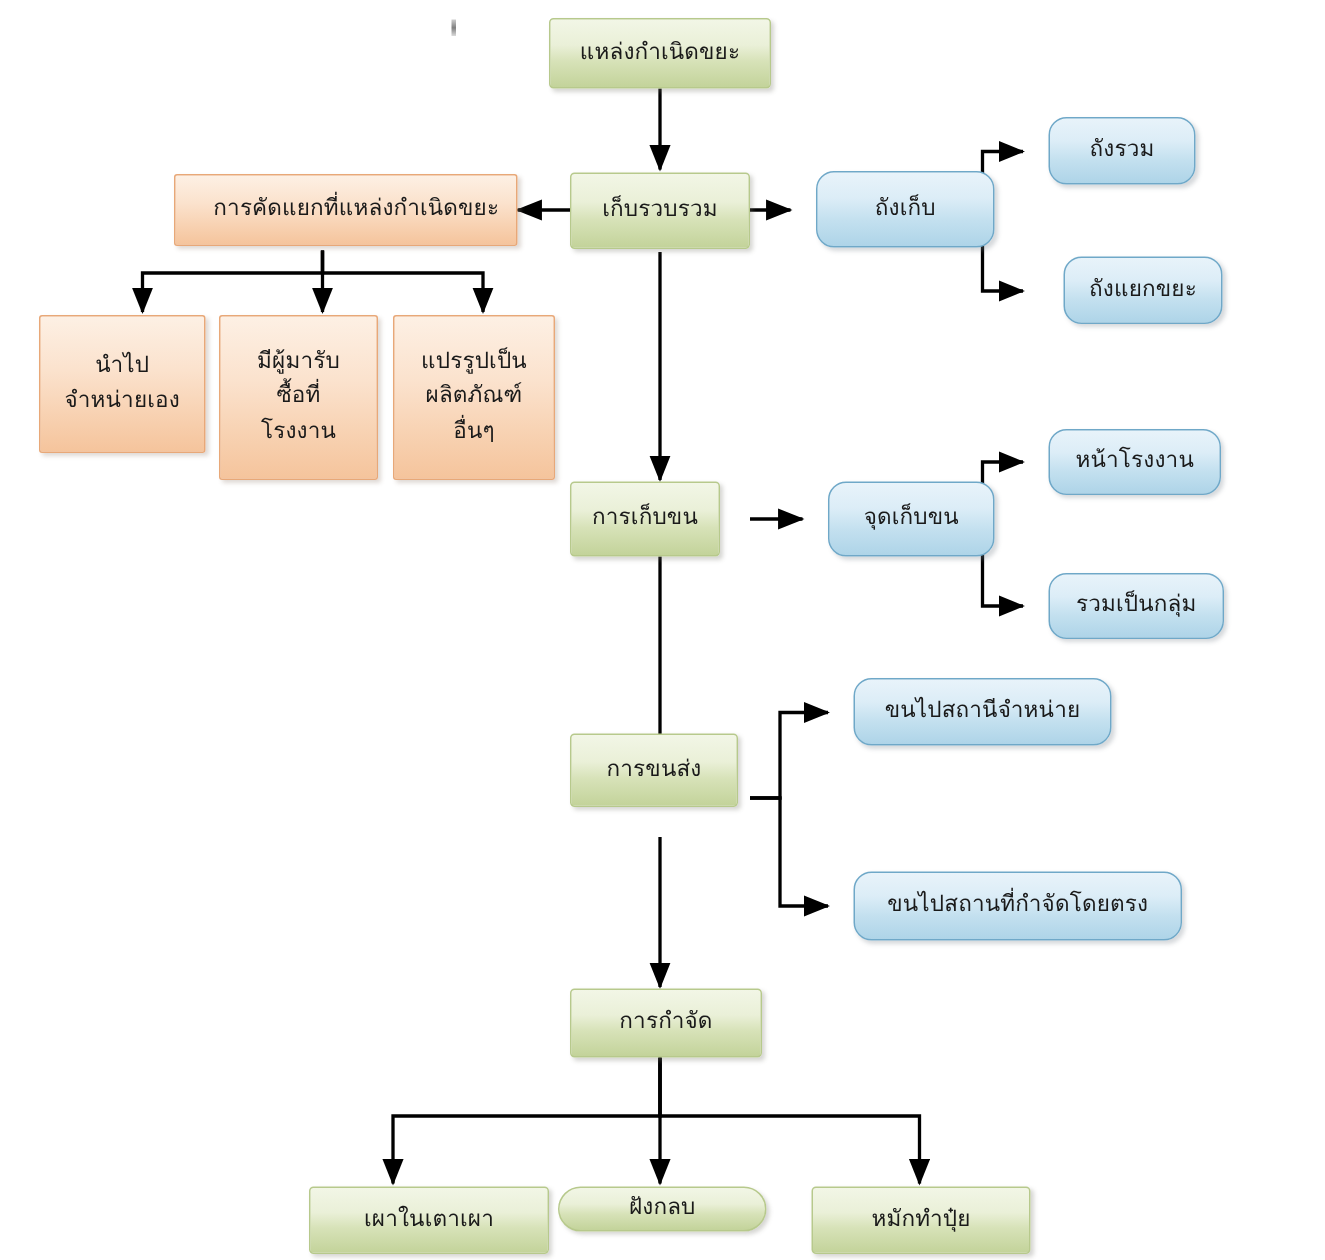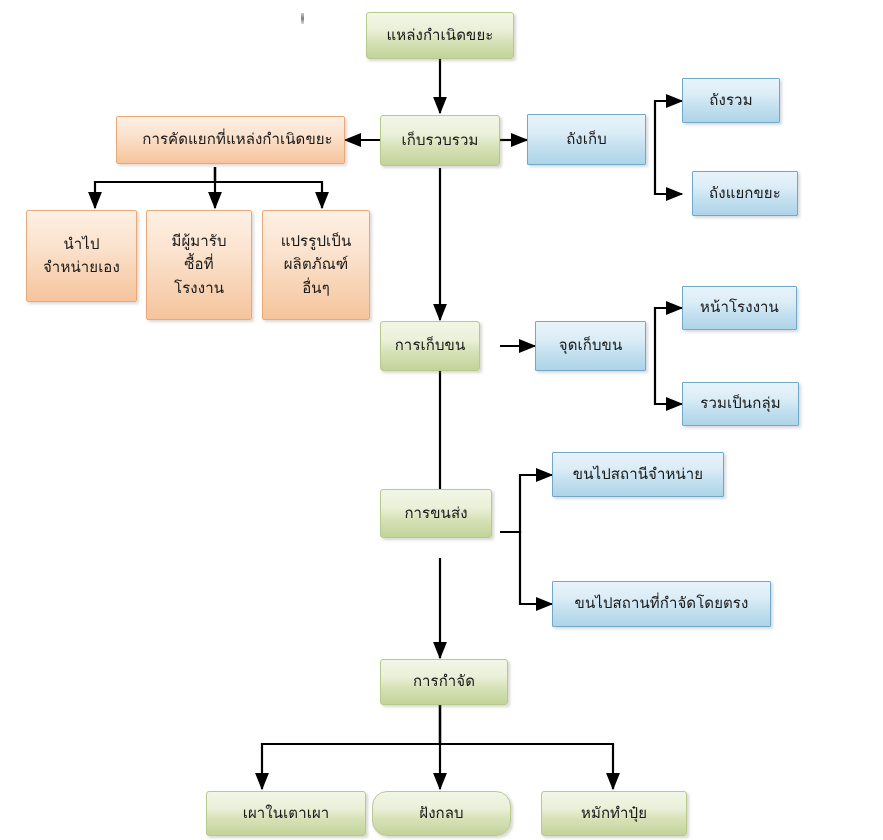--- a/index.html
+++ b/index.html
@@ -46,22 +46,23 @@
   .n-green {
     background: linear-gradient(to bottom, #f2f6e6 0%, #eaf0d8 38%, #d7e2b8 62%, #c3d39a 100%);
     border: 1px solid #b7c98c;
     border-radius: 3px;
     box-shadow: 2px 2px 3px rgba(120,120,110,0.30);
   }
   
   .n-blue {
     background: linear-gradient(to bottom, #e8f3fa 0%, #dcedf7 35%, #c3e0ef 65%, #aed4e8 100%);
     border: 1px solid #6fa8c8;
-    border-radius: 1px;
+    border-radius: 12px;
     box-shadow: 2px 2px 3px rgba(120,130,140,0.30);
+    margin-left: 17px;
   }
   
   .n-orange {
     background: linear-gradient(to bottom, #fdf0e4 0%, #fbe2cd 40%, #f8d3b4 70%, #f5c49c 100%);
     border: 1px solid #e8a878;
     border-radius: 2px;
     box-shadow: 2px 2px 3px rgba(150,130,115,0.30);
   }
   .speck {
     position: absolute;
@@ -193,21 +194,21 @@
   </div>
 
   <div class="node n-green" style="left:380px; top:659px; width:128px; height:46px;">
     <span class="lbl">การกำจัด</span>
   </div>
 
   <div class="node n-green" style="left:206px; top:791px; width:160px; height:45px;">
     <span class="lbl">เผาในเตาเผา</span>
   </div>
 
-  <div class="node n-green" style="left:372px; top:791px; width:139px; height:45px;border-radius:15px;">
+  <div class="node n-green" style="left:372px; top:791px; width:139px; height:30px;border-radius:15px;">
     <span class="lbl">ฝังกลบ</span>
   </div>
 
   <div class="node n-green" style="left:541px; top:791px; width:146px; height:45px;">
     <span class="lbl">หมักทำปุ๋ย</span>
   </div>
 
 </div>
 
 </body></html>

